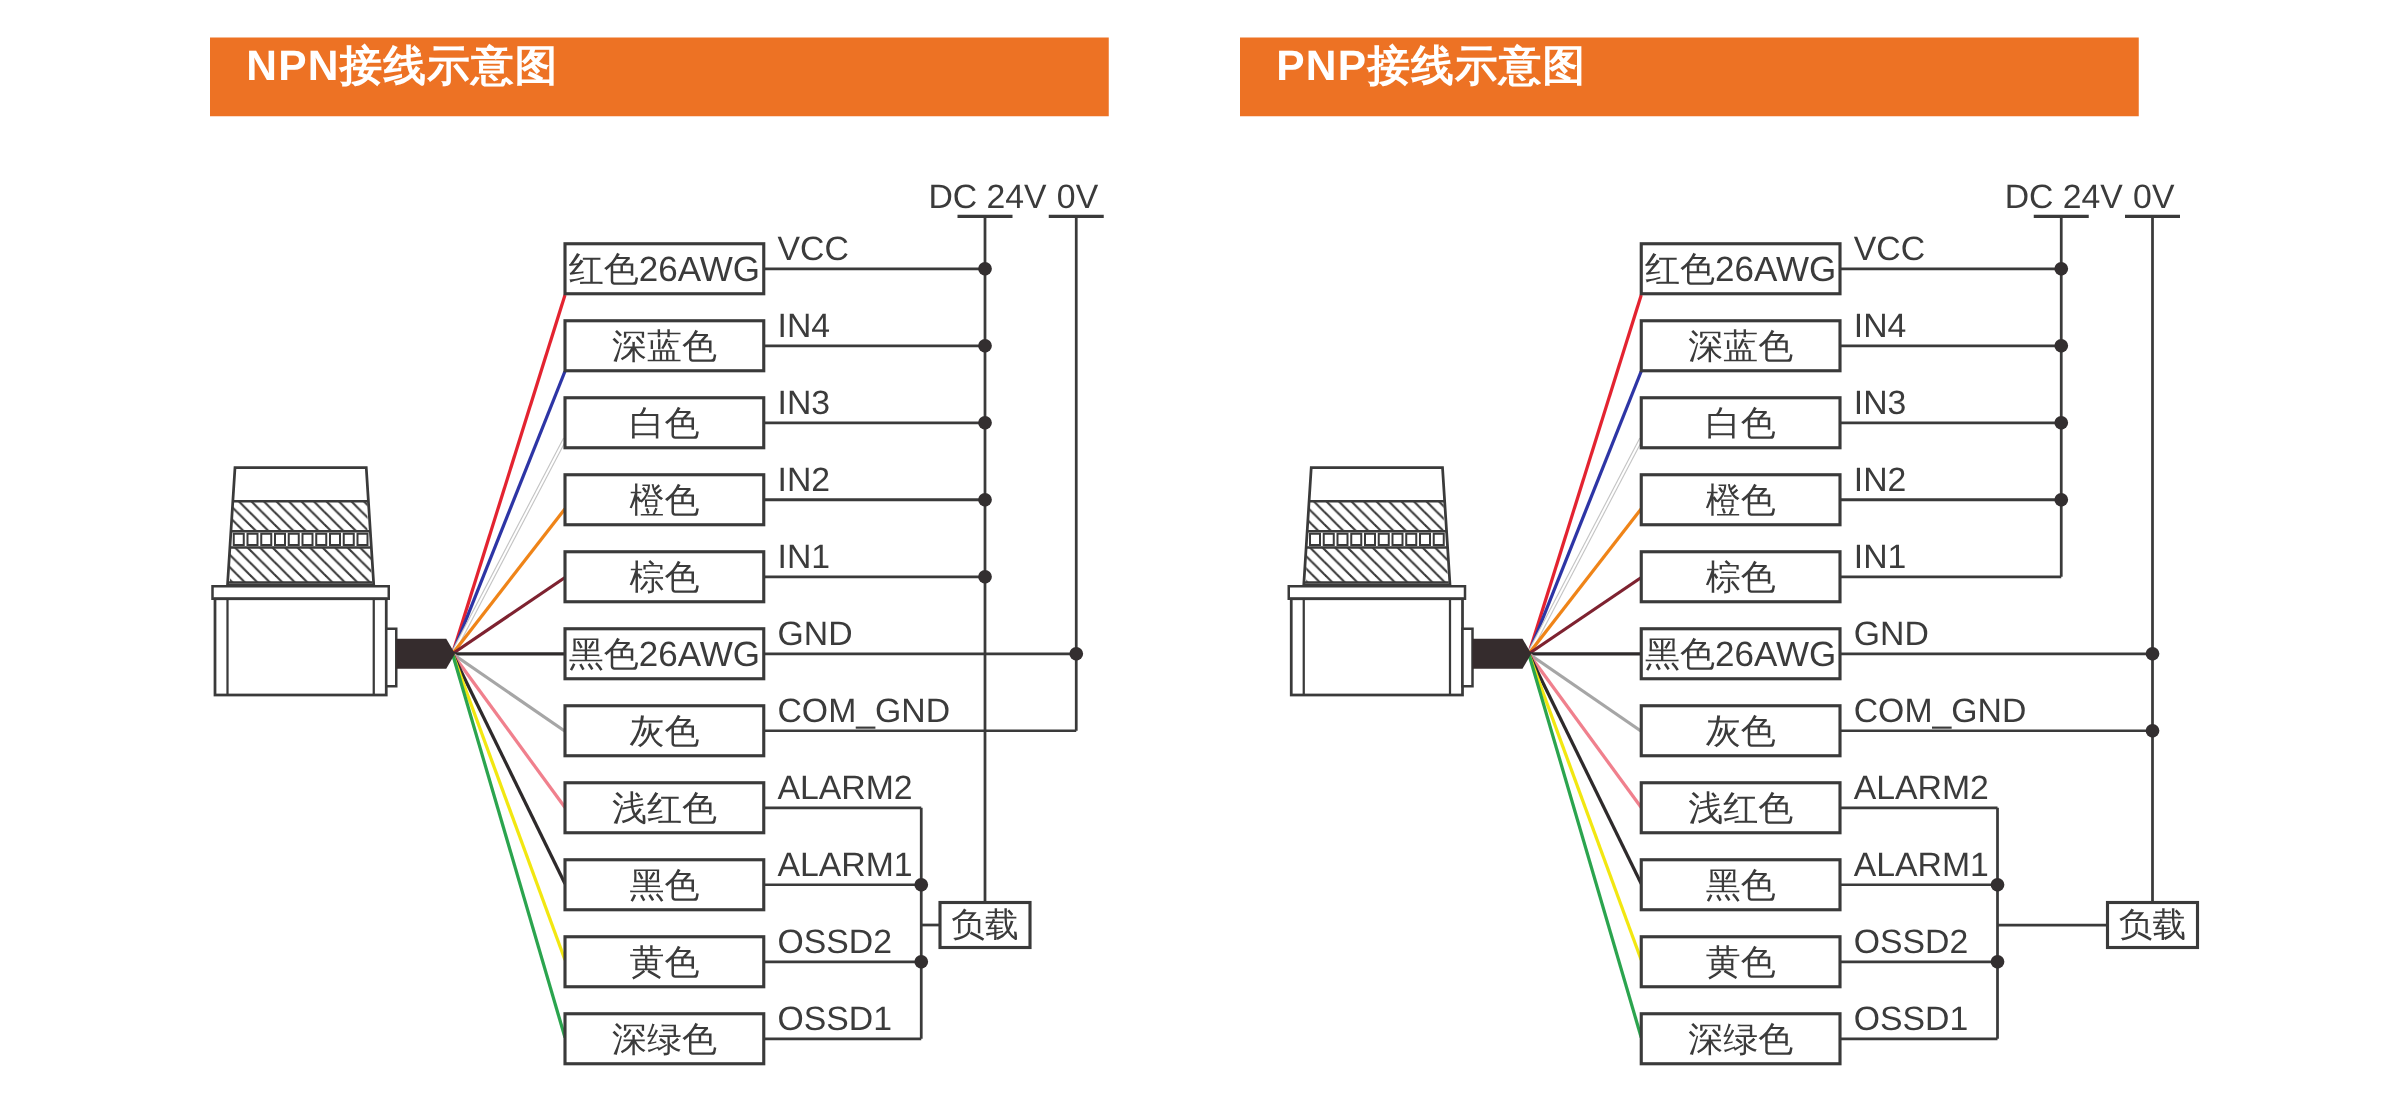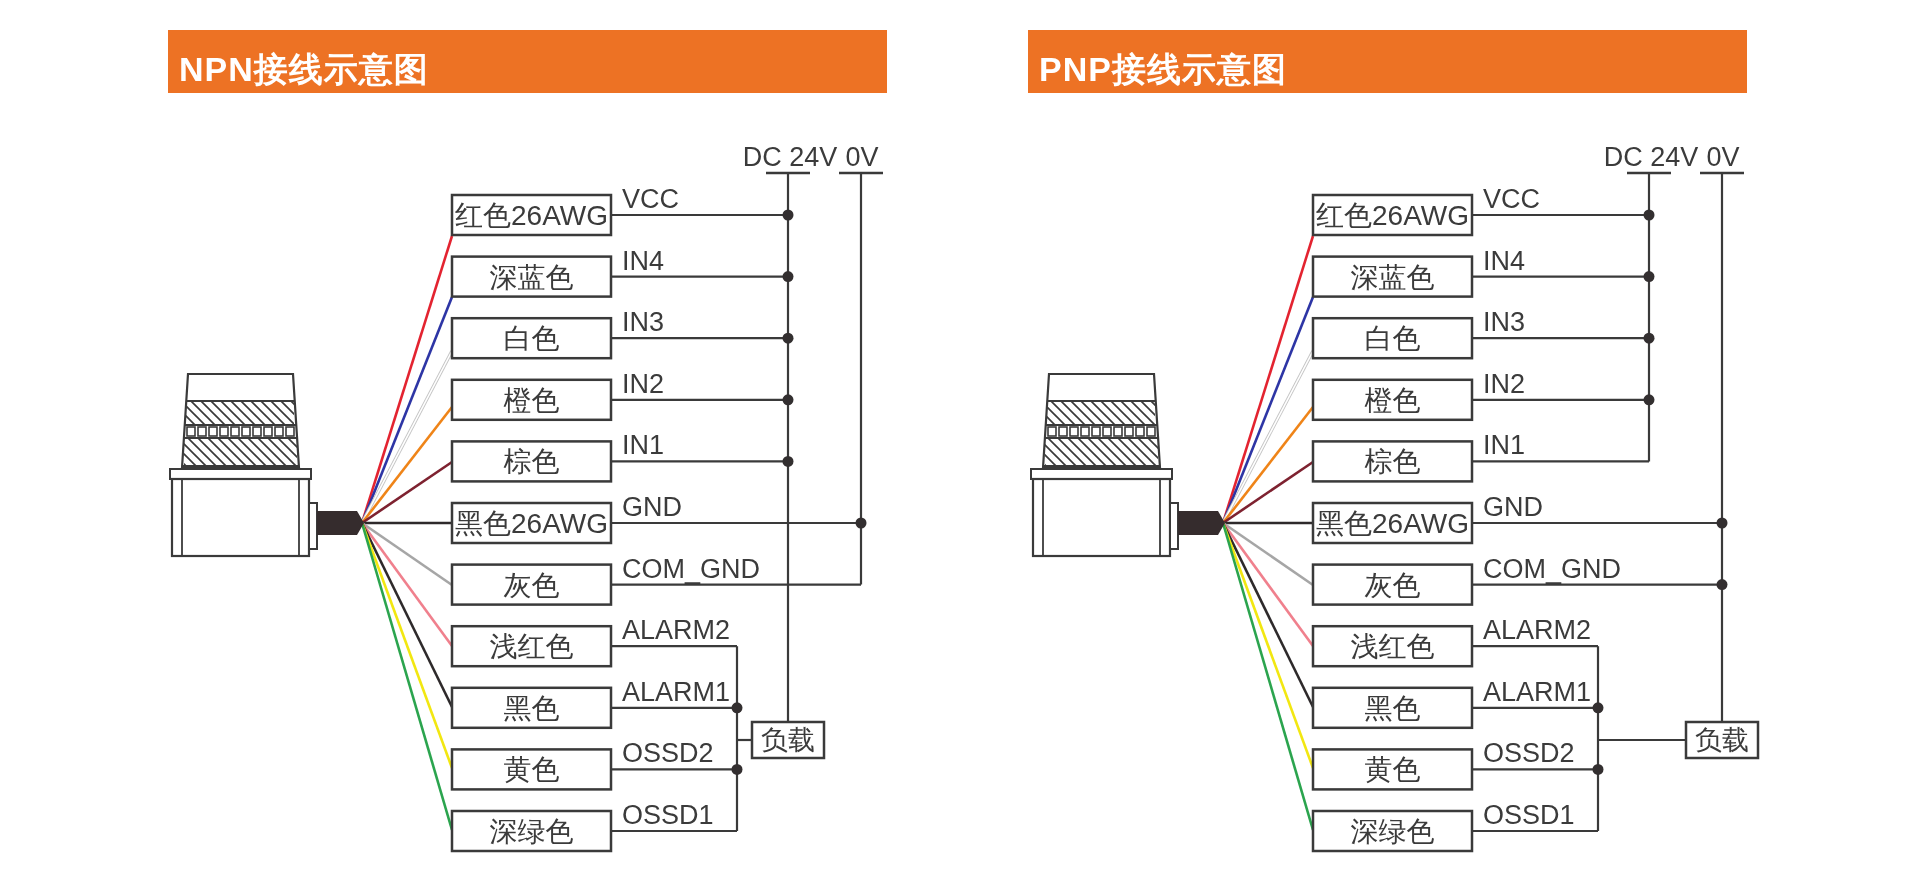--- a/index.html
+++ b/index.html
@@ -2,35 +2,35 @@
 <html><head>
 <meta charset="utf-8">
 <style>
   html,body{margin:0;padding:0;}
   body{
     width:1920px;height:878px;position:relative;background:#ffffff;
     font-family:"Liberation Sans","DejaVu Sans",sans-serif;overflow:hidden;
   }
   .titlebar{
     position:absolute;top:30px;width:719px;height:63px;
-    display:flex;align-items:flex-end;box-sizing:border-box;padding-left:11px;
+    display:flex;align-items:flex-start;box-sizing:border-box;padding-left:29px;
   }
   .titlebar span{
     color:#fff;font-size:34px;font-weight:bold;letter-spacing:1px;
   }
   #diagram-svg{position:absolute;left:0;top:0;}
   text{font-family:"Liberation Sans","DejaVu Sans",sans-serif;}
 </style>
 </head>
 <body>
 
 <div class="titlebar" id="bar-npn" style="left: 168px; background: rgb(237, 114, 36);">
   <span>NPN接线示意图</span>
 </div>
-<div class="titlebar" id="bar-pnp" style="left: 992px; background: rgb(237, 114, 36); margin-left: 36px;">
+<div class="titlebar" id="bar-pnp" style="left: 992px; background: rgb(237, 114, 36);">
   <span>PNP接线示意图</span>
 </div>
 
 <svg id="diagram-svg" width="1920" height="878" viewBox="0 0 1920 878">
   <defs>
     <pattern id="hatch" patternUnits="userSpaceOnUse" width="10" height="10">
       <path d="M0,0 L10,10" stroke="#3a3a3a" stroke-width="1.7" fill="none"></path>
       <path d="M-2.5,7.5 L2.5,12.5" stroke="#3a3a3a" stroke-width="1.7" fill="none"></path>
       <path d="M7.5,-2.5 L12.5,2.5" stroke="#3a3a3a" stroke-width="1.7" fill="none"></path>
     </pattern>

